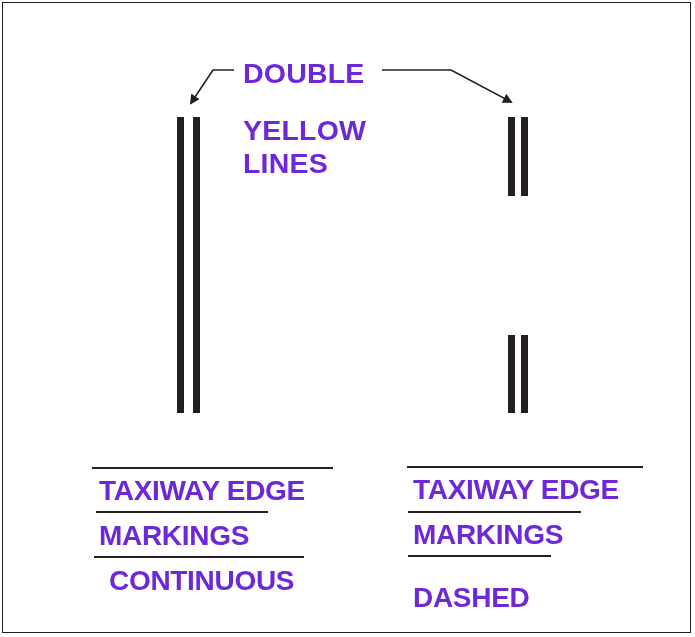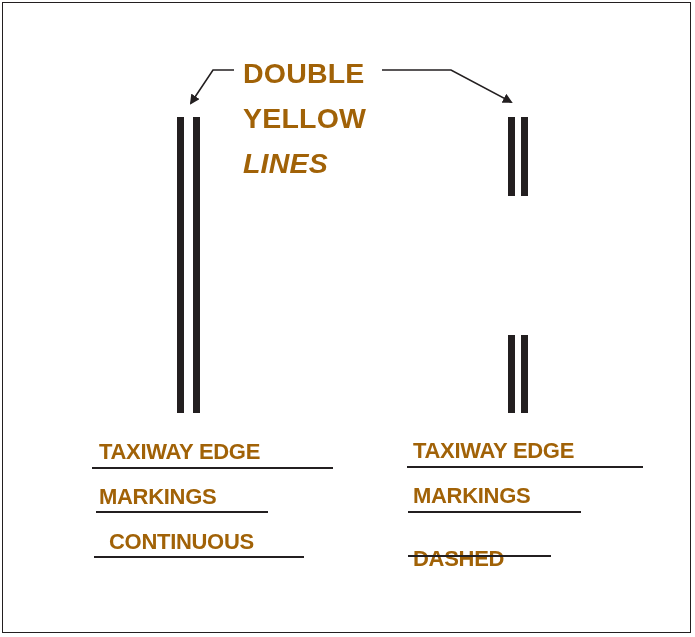--- a/index.html
+++ b/index.html
@@ -27,31 +27,32 @@
       position: absolute;
       left: 0;
       top: 0;
       width: 695px;
       height: 637px;
     }
     .lbl {
       position: absolute;
       font-family: "Liberation Sans", sans-serif;
       font-weight: bold;
-      color: #a16207;
+      color: #6d28d9;
       white-space: nowrap;
       line-height: 1;
     }
     .callout {
       font-size: 28.5px;
       letter-spacing: 0.2px;
     }
     .caption {
-      font-size: 22px;
+      font-size: 28px;
       letter-spacing: -0.3px;
+      margin-top: 36px;
     }
     .uline {
       position: absolute;
       height: 2px;
       background: #231f20;
     }
   </style>
 </head>
 <body>
 
@@ -78,22 +79,22 @@
 
   <g>
     <polyline points="234,70 213,70 191,103" fill="none" stroke="#231f20" stroke-width="1.6" marker-end="url(#arrowhead)"></polyline>
   </g>
   <g>
     <polyline points="382,70 451,70 511,102" fill="none" stroke="#231f20" stroke-width="1.6" marker-end="url(#arrowhead)"></polyline>
   </g>
 </svg>
 
 <div class="lbl callout" style="left:243px; top:59px;">DOUBLE</div>
-<div class="lbl callout" style="left:243px; top:104px;">YELLOW</div>
-<div class="lbl callout" style="left:243px; top:149px;font-style:italic;">LINES</div>
+<div class="lbl callout" style="left:243px; top:116px;">YELLOW</div>
+<div class="lbl callout" style="left:243px; top:149px;">LINES</div>
 
 <div class="lbl caption" style="left:99px; top:441px;">TAXIWAY EDGE</div>
 <div class="uline" style="left:92px; top:467px; width:241px;"></div>
 
 <div class="lbl caption" style="left:99px; top:486px;">MARKINGS</div>
 <div class="uline" style="left:96px; top:511px; width:172px;"></div>
 
 <div class="lbl caption" style="left:109px; top:531px;">CONTINUOUS</div>
 <div class="uline" style="left:94px; top:556px; width:210px;"></div>
 

